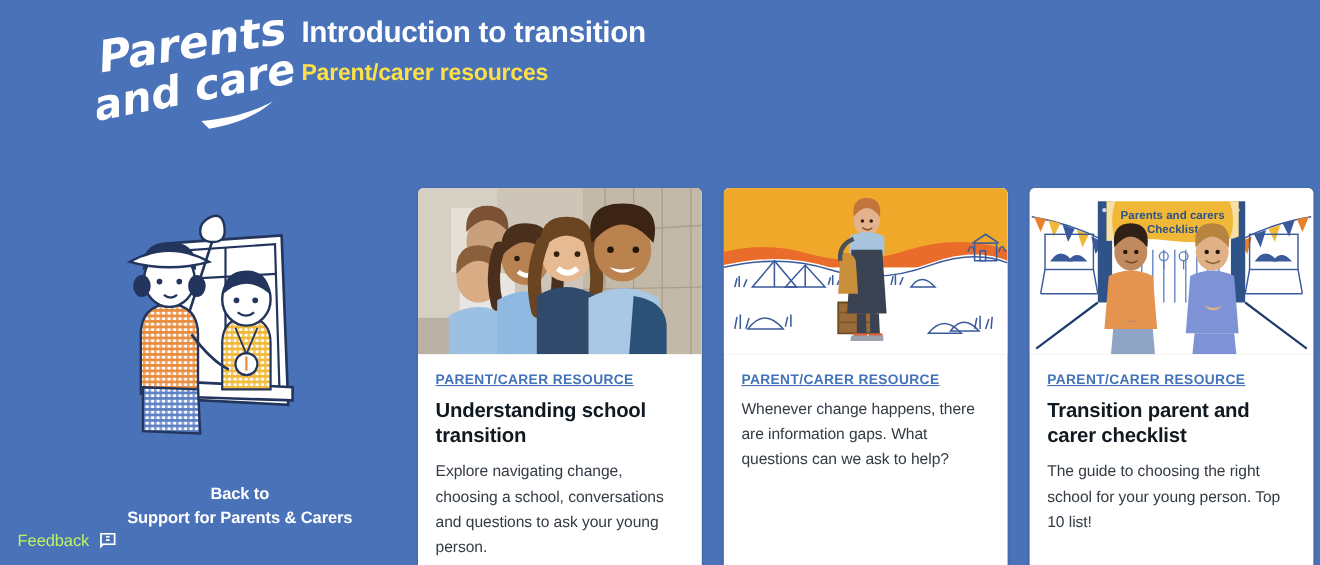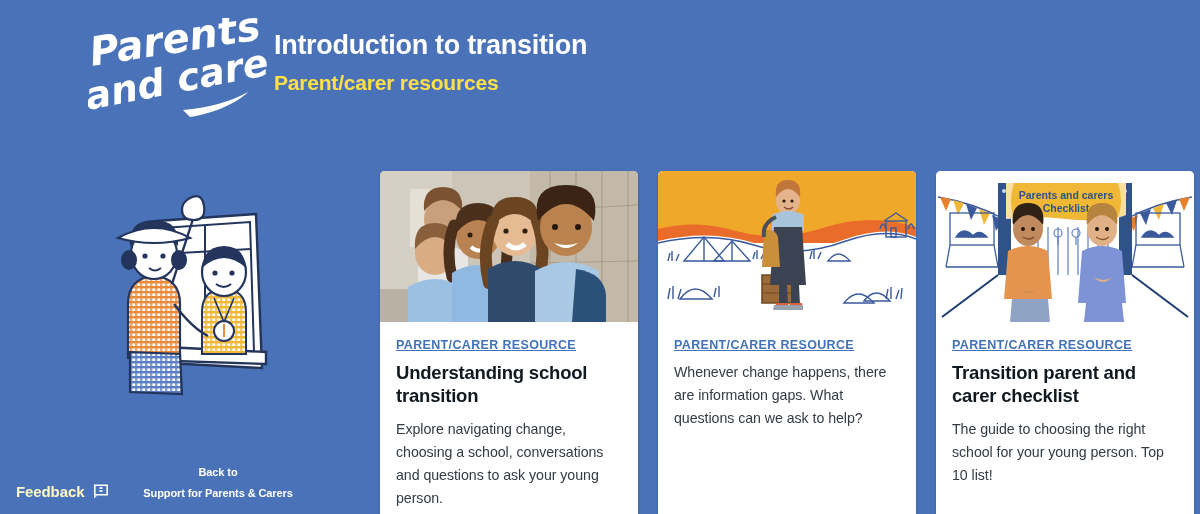--- a/index.html
+++ b/index.html
@@ -14,21 +14,21 @@
   .header {
     position: absolute; left: 0; top: 0; width: 1200px; height: 160px;
   }
   .logo {
     position: absolute; left: 88px; top: 18px;
     width: 180px; height: 105px;
   }
   .logo svg { display: block; }
 
   .head-titles {
-    position: absolute; left: 274px; top: 28px;
+    position: absolute; left: 274px; top: 12px;
     width: 620px;
   }
   .head-title-1 {
     color: #ffffff;
     font-size: 27px; font-weight: bold;
     letter-spacing: -0.3px;
     line-height: 34px;
     font-stretch: condensed;
     white-space: nowrap;
   }
@@ -46,29 +46,29 @@
   .illustration {
     position: absolute; left: 110px; top: 176px;
     width: 186px; height: 220px;
   }
   .illustration svg { display: block; }
 
   
   .feedback {
     position: absolute; left: 16px; top: 483px;
     display: flex; align-items: center; gap: 9px;
-    color: #fef9c3; font-size: 15px; font-weight: bold;
+    color: #bef264; font-size: 15px; font-weight: normal;
     letter-spacing: -0.1px;
   }
   .feedback-icon { width: 16px; height: 15px; display: block; }
 
   .backto {
-    position: absolute; left: 110px; top: 462px;
+    position: absolute; left: 110px; top: 439px;
     width: 216px; text-align: center;
-    color: #ffffff; font-size: 11px; font-weight: bold;
+    color: #ffffff; font-size: 15px; font-weight: bold;
     line-height: 21px; letter-spacing: -0.1px;
   }
 
   
   .cards {
     position: absolute; left: 380px; top: 171px;
     display: flex; gap: 20px;
   }
   .card {
     width: 258px;

